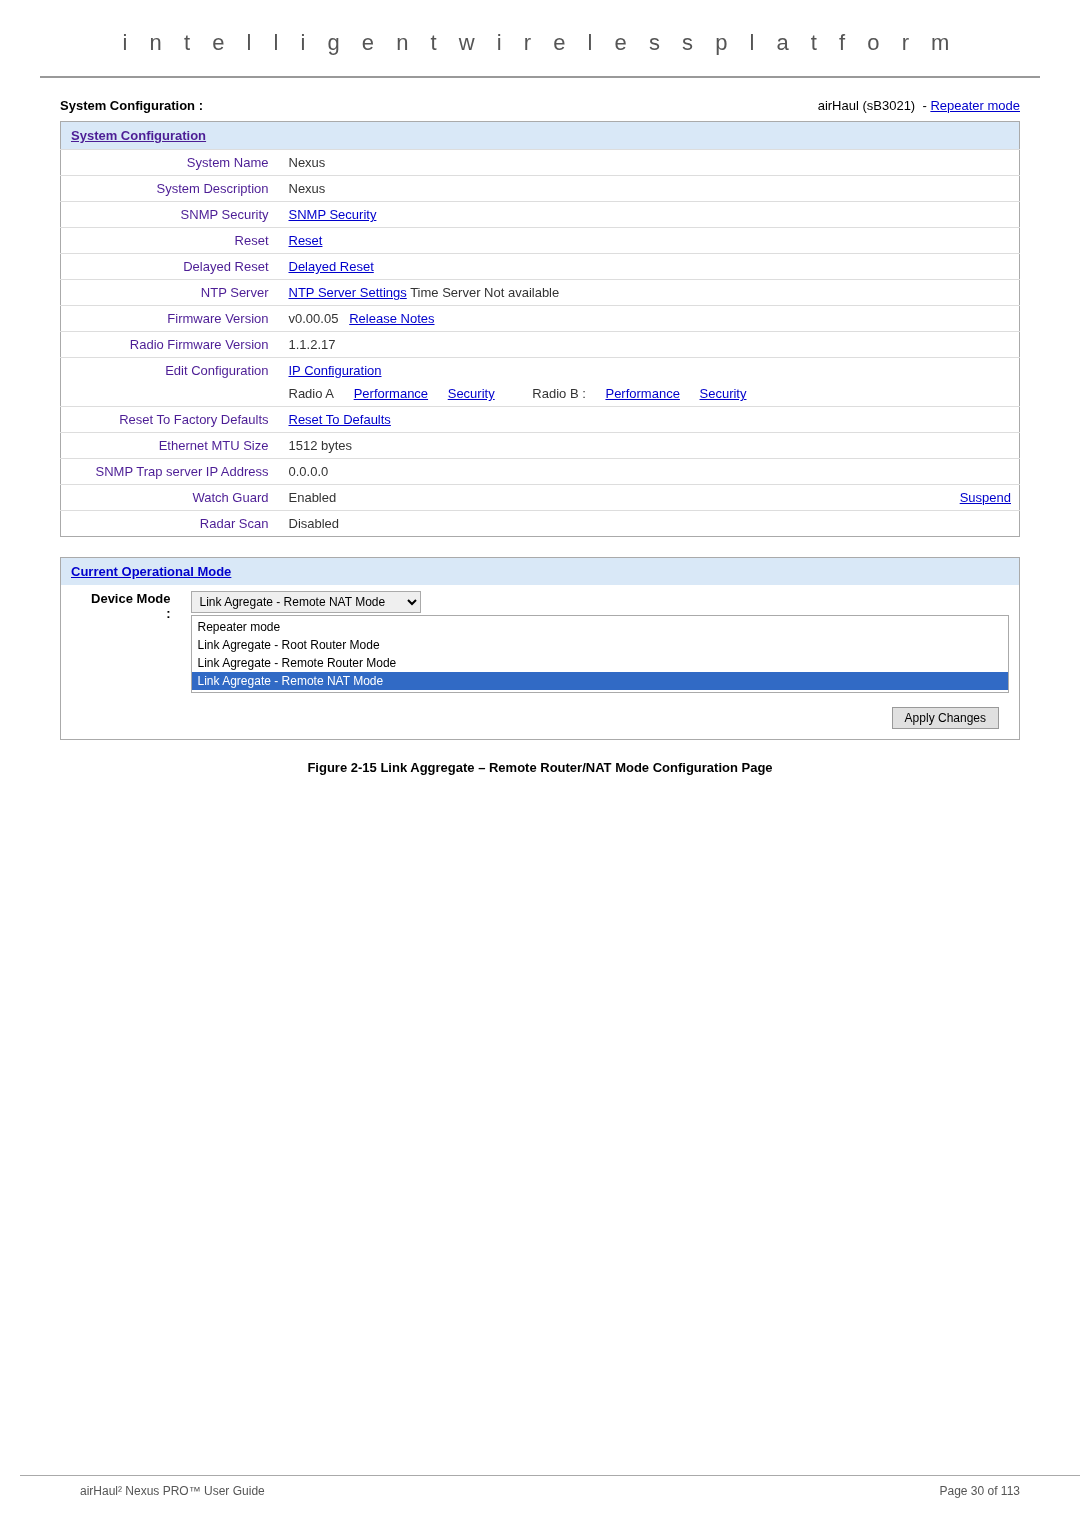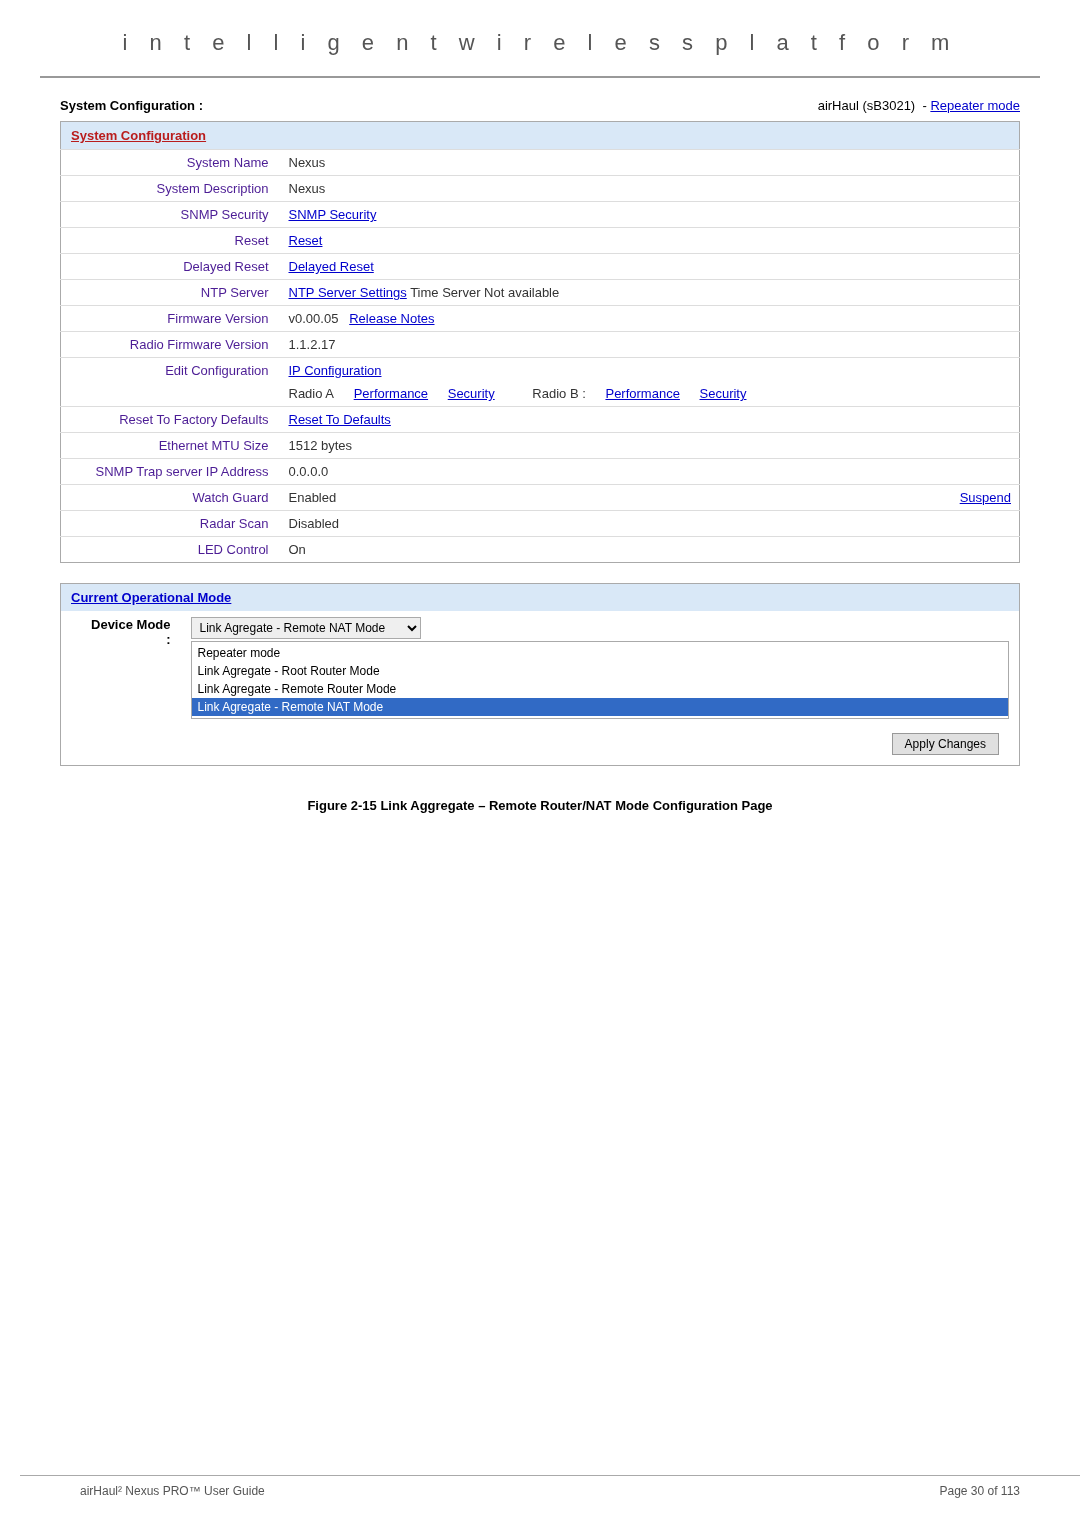--- a/index.html
+++ b/index.html
@@ -58,21 +58,21 @@
       margin-bottom: 20px;
     }
     .config-table th.section-header {
       background: #d9e8f7;
       text-align: left;
       padding: 6px 10px;
       font-weight: bold;
       color: #0000cc;
     }
     .config-table th.section-header a {
-      color: #b91c1c;
+      color: #4c1d95;
       text-decoration: underline;
     }
     .config-table tr td {
       border-top: 1px solid #ddd;
       padding: 5px 8px;
       vertical-align: top;
     }
     .config-table tr td:first-child {
       width: 220px;
       text-align: right;
@@ -106,21 +106,21 @@
     .watchguard-row {
       display: flex;
       justify-content: space-between;
     }
 
     
     .mode-table {
       width: 100%;
       border: 1px solid #aaa;
       border-collapse: collapse;
-      margin-bottom: 32px;
+      margin-bottom: 20px;
     }
     .mode-table th.section-header {
       background: #d9e8f7;
       text-align: left;
       padding: 6px 10px;
       font-weight: bold;
       color: #0000cc;
     }
     .mode-table th.section-header a {
       color: #0000cc;
@@ -354,26 +354,20 @@
         </td>
       </tr>
 
       <tr>
         <td>Radar Scan</td>
         <td>
           <span>Disabled</span>
         </td>
       </tr>
 
-      <tr>
-        <td>LED Control</td>
-        <td>
-          <span>On</span>
-        </td>
-      </tr>
     </tbody>
   </table>
 
   <table class="mode-table">
     <thead>
       <tr>
         <th class="section-header" colspan="2">
           <a href="#">Current Operational Mode</a>
         </th>
       </tr>

